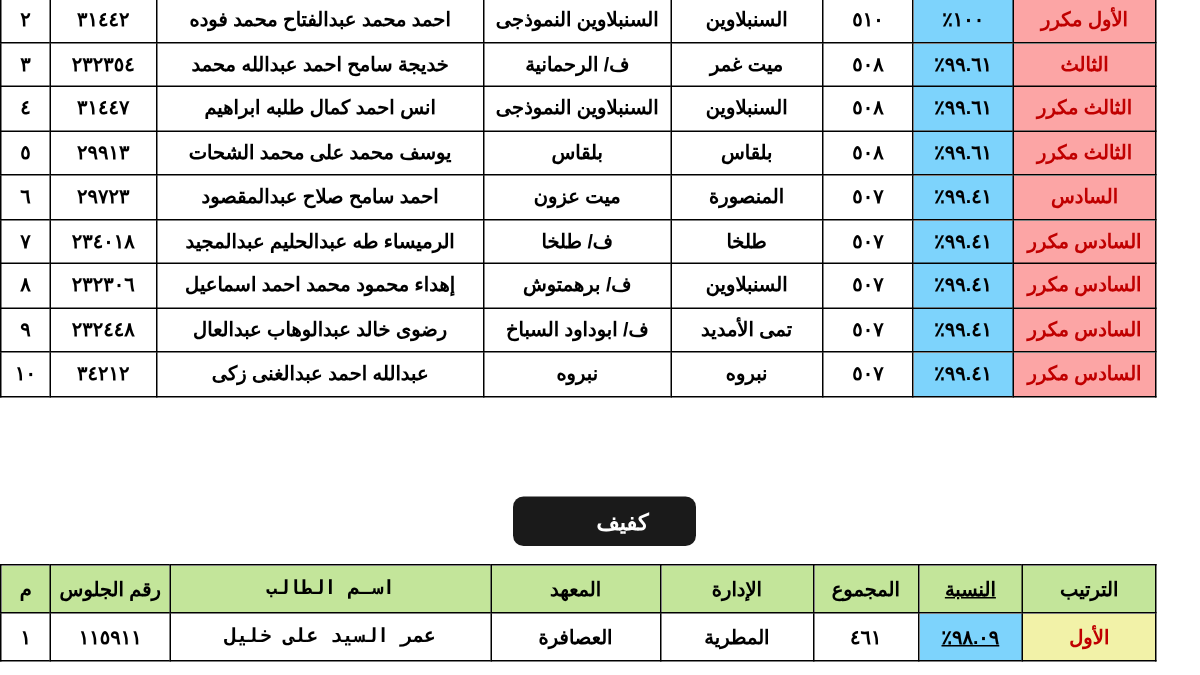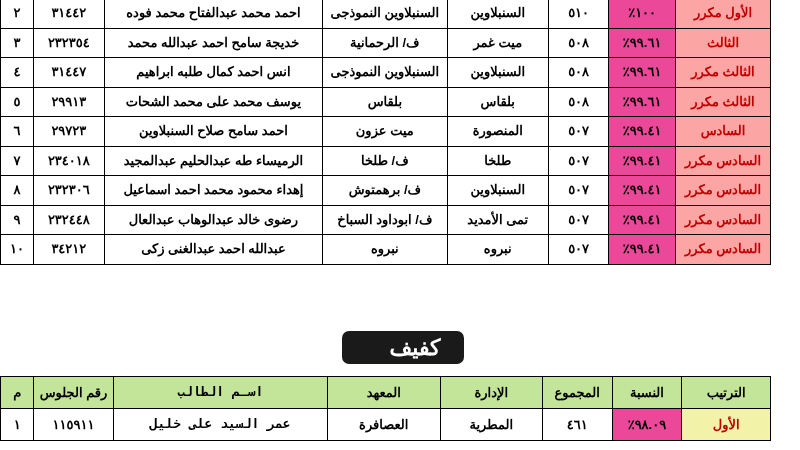--- a/index.html
+++ b/index.html
@@ -43,21 +43,21 @@
   .t-rank  { width: 96px; }
   .t-pct   { width: 72px; }
   .t-total { width: 70px; }
   .t-admin { width: 112px; }
   .t-inst  { width: 124px; }
   .t-name  { width: 228px; text-align: center; }
   .t-seat  { width: 76px; }
   .t-no    { width: 34px; }
 
   .cell-rank { background: #fca5a5; color: #c00000; }
-  .cell-pct  { background: #ec4899; color: #000000; }
+  .cell-pct  { background: #7dd3fc; color: #000000; }
   .cell-name { color: #000000; margin-top: 41px; }
 
   
   #top-table-wrap {
     position: absolute;
     top: -2px;
     right: 29px;
   }
   #top-table-wrap table.results td { height: 28.5px; }
 
@@ -69,21 +69,21 @@
     width: 122px;
     height: 33px;
     background: #1a1a1a;
     border-radius: 7px;
     display: flex;
     align-items: center;
     justify-content: center;
   }
   .section-chip span {
     color: #ffffff;
-    font-size: 22px;
+    font-size: 15px;
     font-weight: bold;
     letter-spacing: 1px;
     margin-left: 24px;
   }
 
   
   #bottom-table-wrap {
     position: absolute;
     top: 376px;
     right: 29px;
@@ -91,21 +91,21 @@
   #bottom-table-wrap table.results td,
   #bottom-table-wrap table.results th { height: 31px; }
   .hdr {
     background: #c3e59a;
     color: #000000;
     font-size: 14px;
   }
   .hdr-name { letter-spacing: 2px; }
 
   .b-rank  { width: 96px; }
-  .b-pct   { width: 72px; }
+  .b-pct   { width: 72px; text-decoration: underline; }
   .b-total { width: 70px; }
   .b-admin { width: 112px; }
   .b-inst  { width: 124px; }
   .b-name  { width: 228px; font-family: Liberation Mono, monospace; }
   .b-seat  { width: 76px; }
   .b-no    { width: 34px; }
 
   .cell-rank-b { background: #f2f2a8; color: #c00000; }
 </style>
 </head>
@@ -155,21 +155,21 @@
           <td class="t-name cell-name">يوسف محمد على محمد الشحات</td>
           <td class="t-seat">٢٩٩١٣</td>
           <td class="t-no">٥</td>
         </tr>
         <tr>
           <td class="t-rank cell-rank">السادس</td>
           <td class="t-pct cell-pct">٩٩.٤١٪</td>
           <td class="t-total">٥٠٧</td>
           <td class="t-admin">المنصورة</td>
           <td class="t-inst">ميت عزون</td>
-          <td class="t-name cell-name">احمد سامح صلاح السنبلاوين</td>
+          <td class="t-name cell-name">احمد سامح صلاح عبدالمقصود</td>
           <td class="t-seat">٢٩٧٢٣</td>
           <td class="t-no">٦</td>
         </tr>
         <tr>
           <td class="t-rank cell-rank">السادس مكرر</td>
           <td class="t-pct cell-pct">٩٩.٤١٪</td>
           <td class="t-total">٥٠٧</td>
           <td class="t-admin">طلخا</td>
           <td class="t-inst">ف/ طلخا</td>
           <td class="t-name cell-name">الرميساء طه عبدالحليم عبدالمجيد</td>

